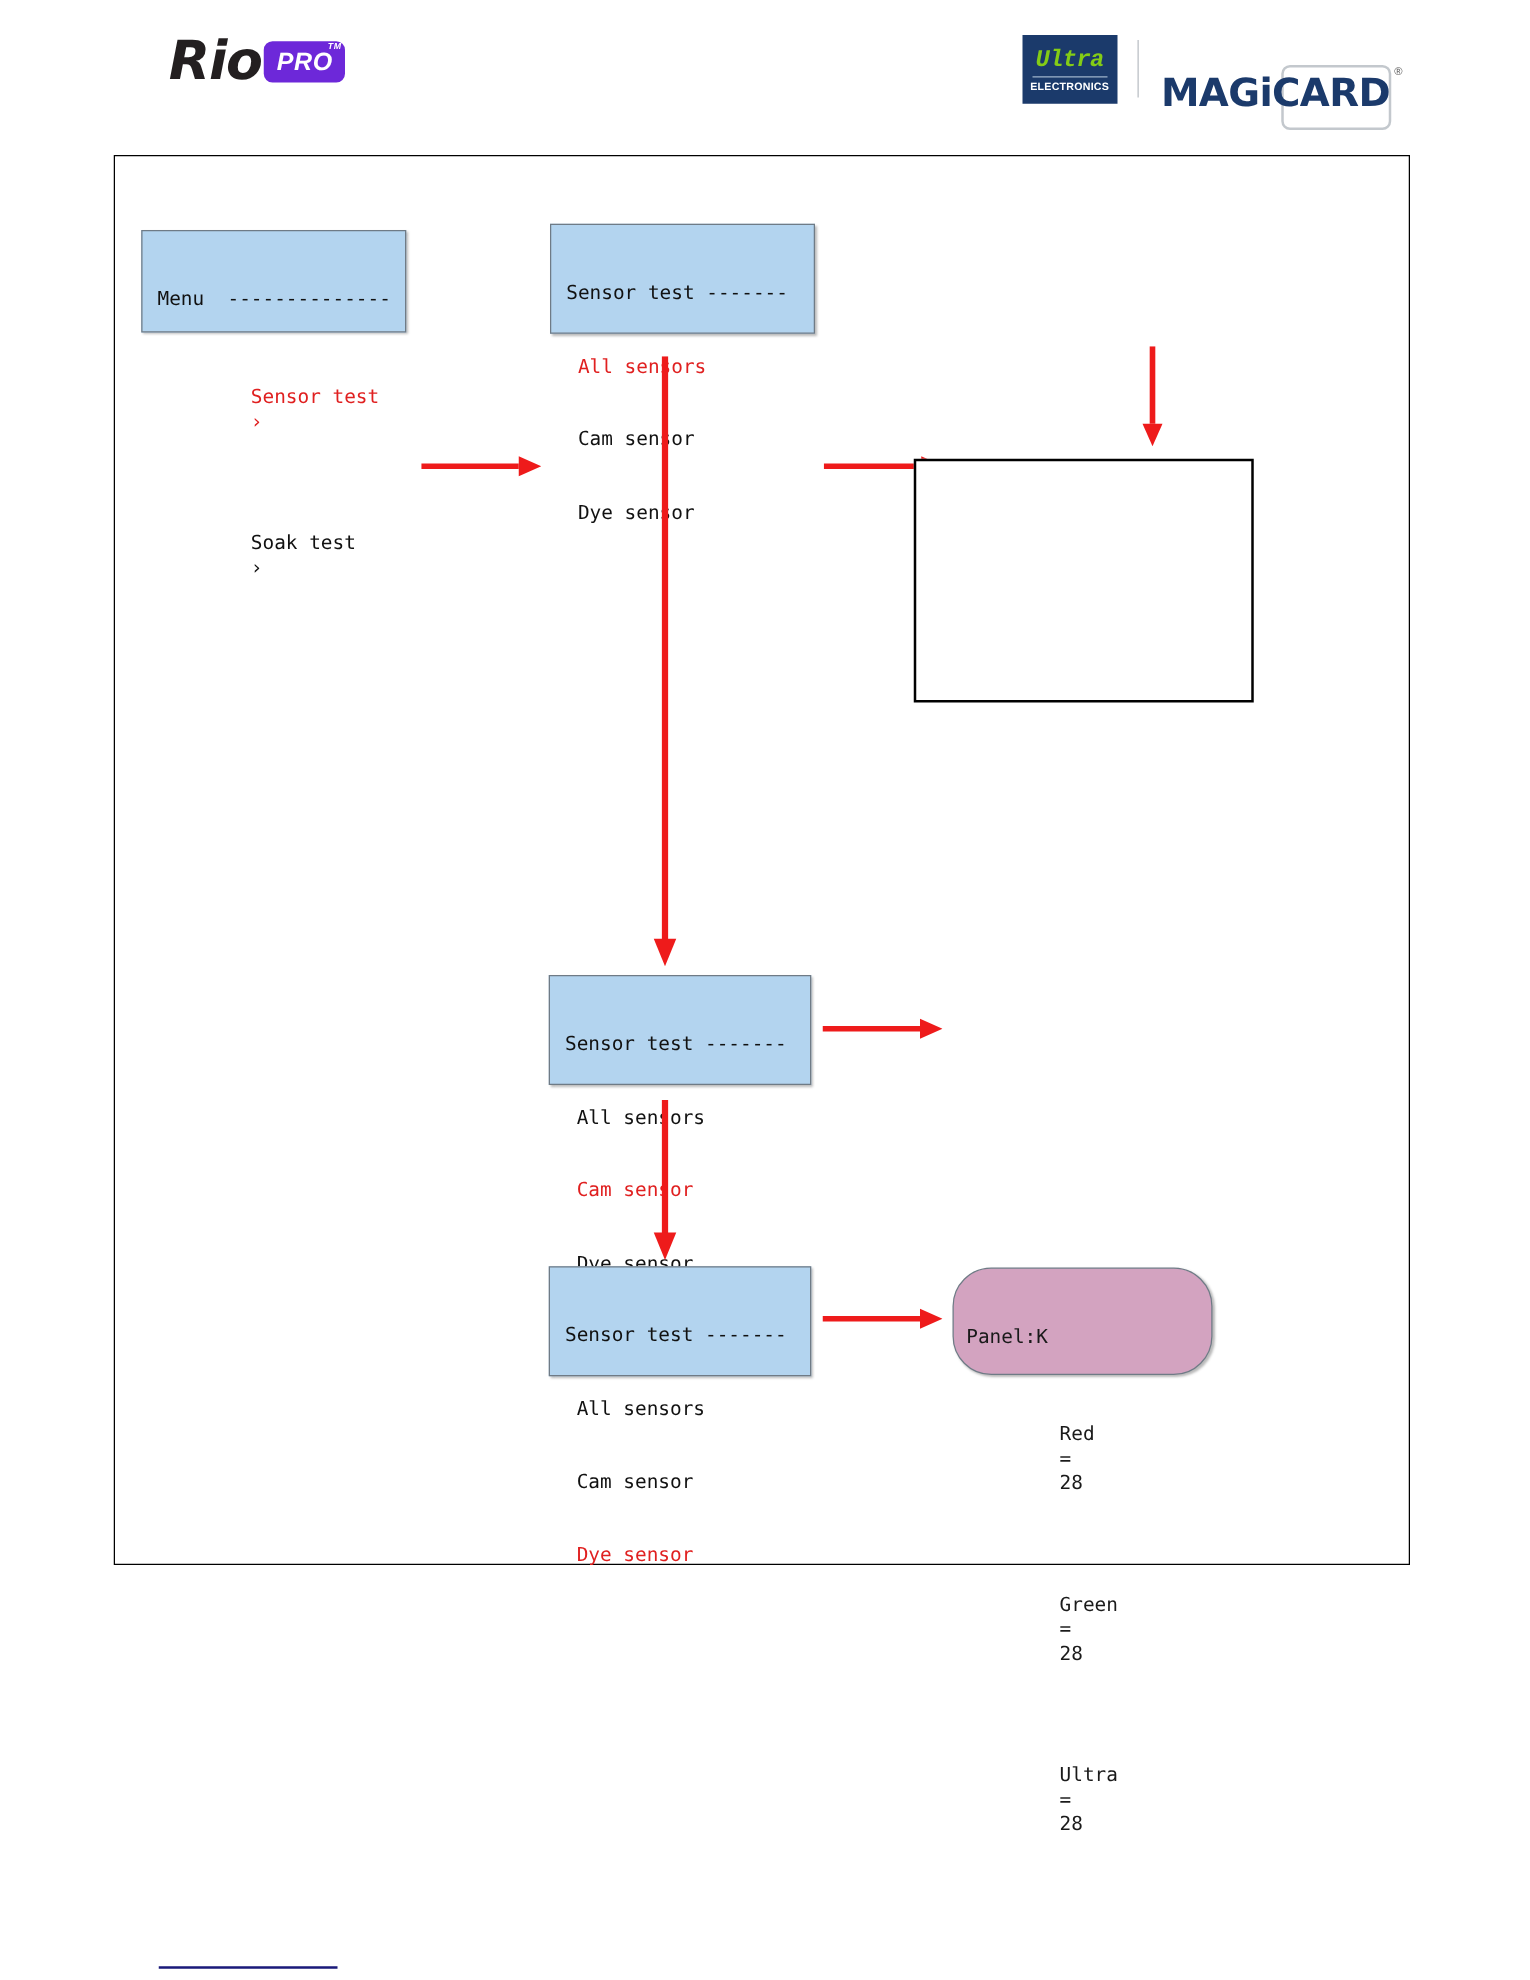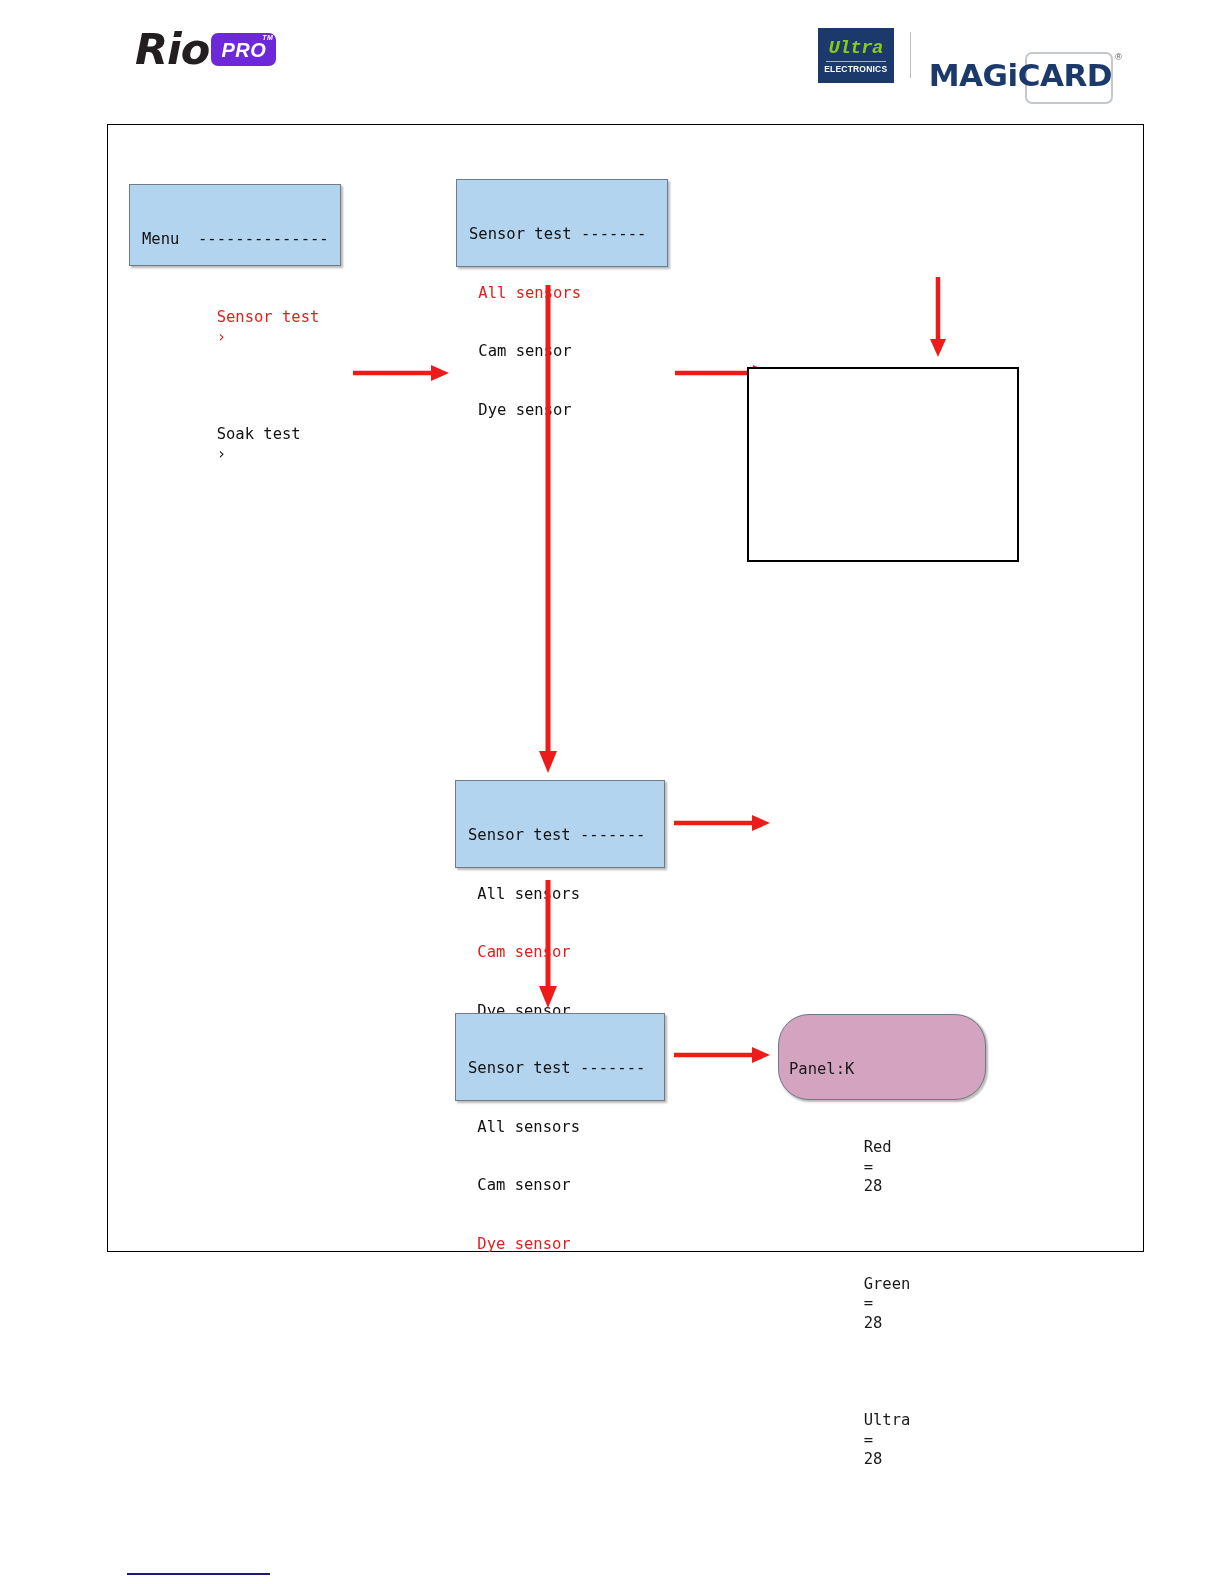--- a/index.html
+++ b/index.html
@@ -126,21 +126,20 @@
 
   
   .frame {
     position: absolute;
     left: 91px;
     top: 124px;
     width: 1037px;
     height: 1128px;
     border: 1.6px solid #000000;
     background: #ffffff;
-    margin-left: 16px;
   }
 
   
   .lcd {
     position: absolute;
     font-family: "DejaVu Sans Mono", monospace;
     border: 1px solid #6f7b86;
     box-shadow: 1.5px 1.5px 2px rgba(0,0,0,0.28);
     padding: 6px 10px 6px 12px;
     line-height: 19.5px;

